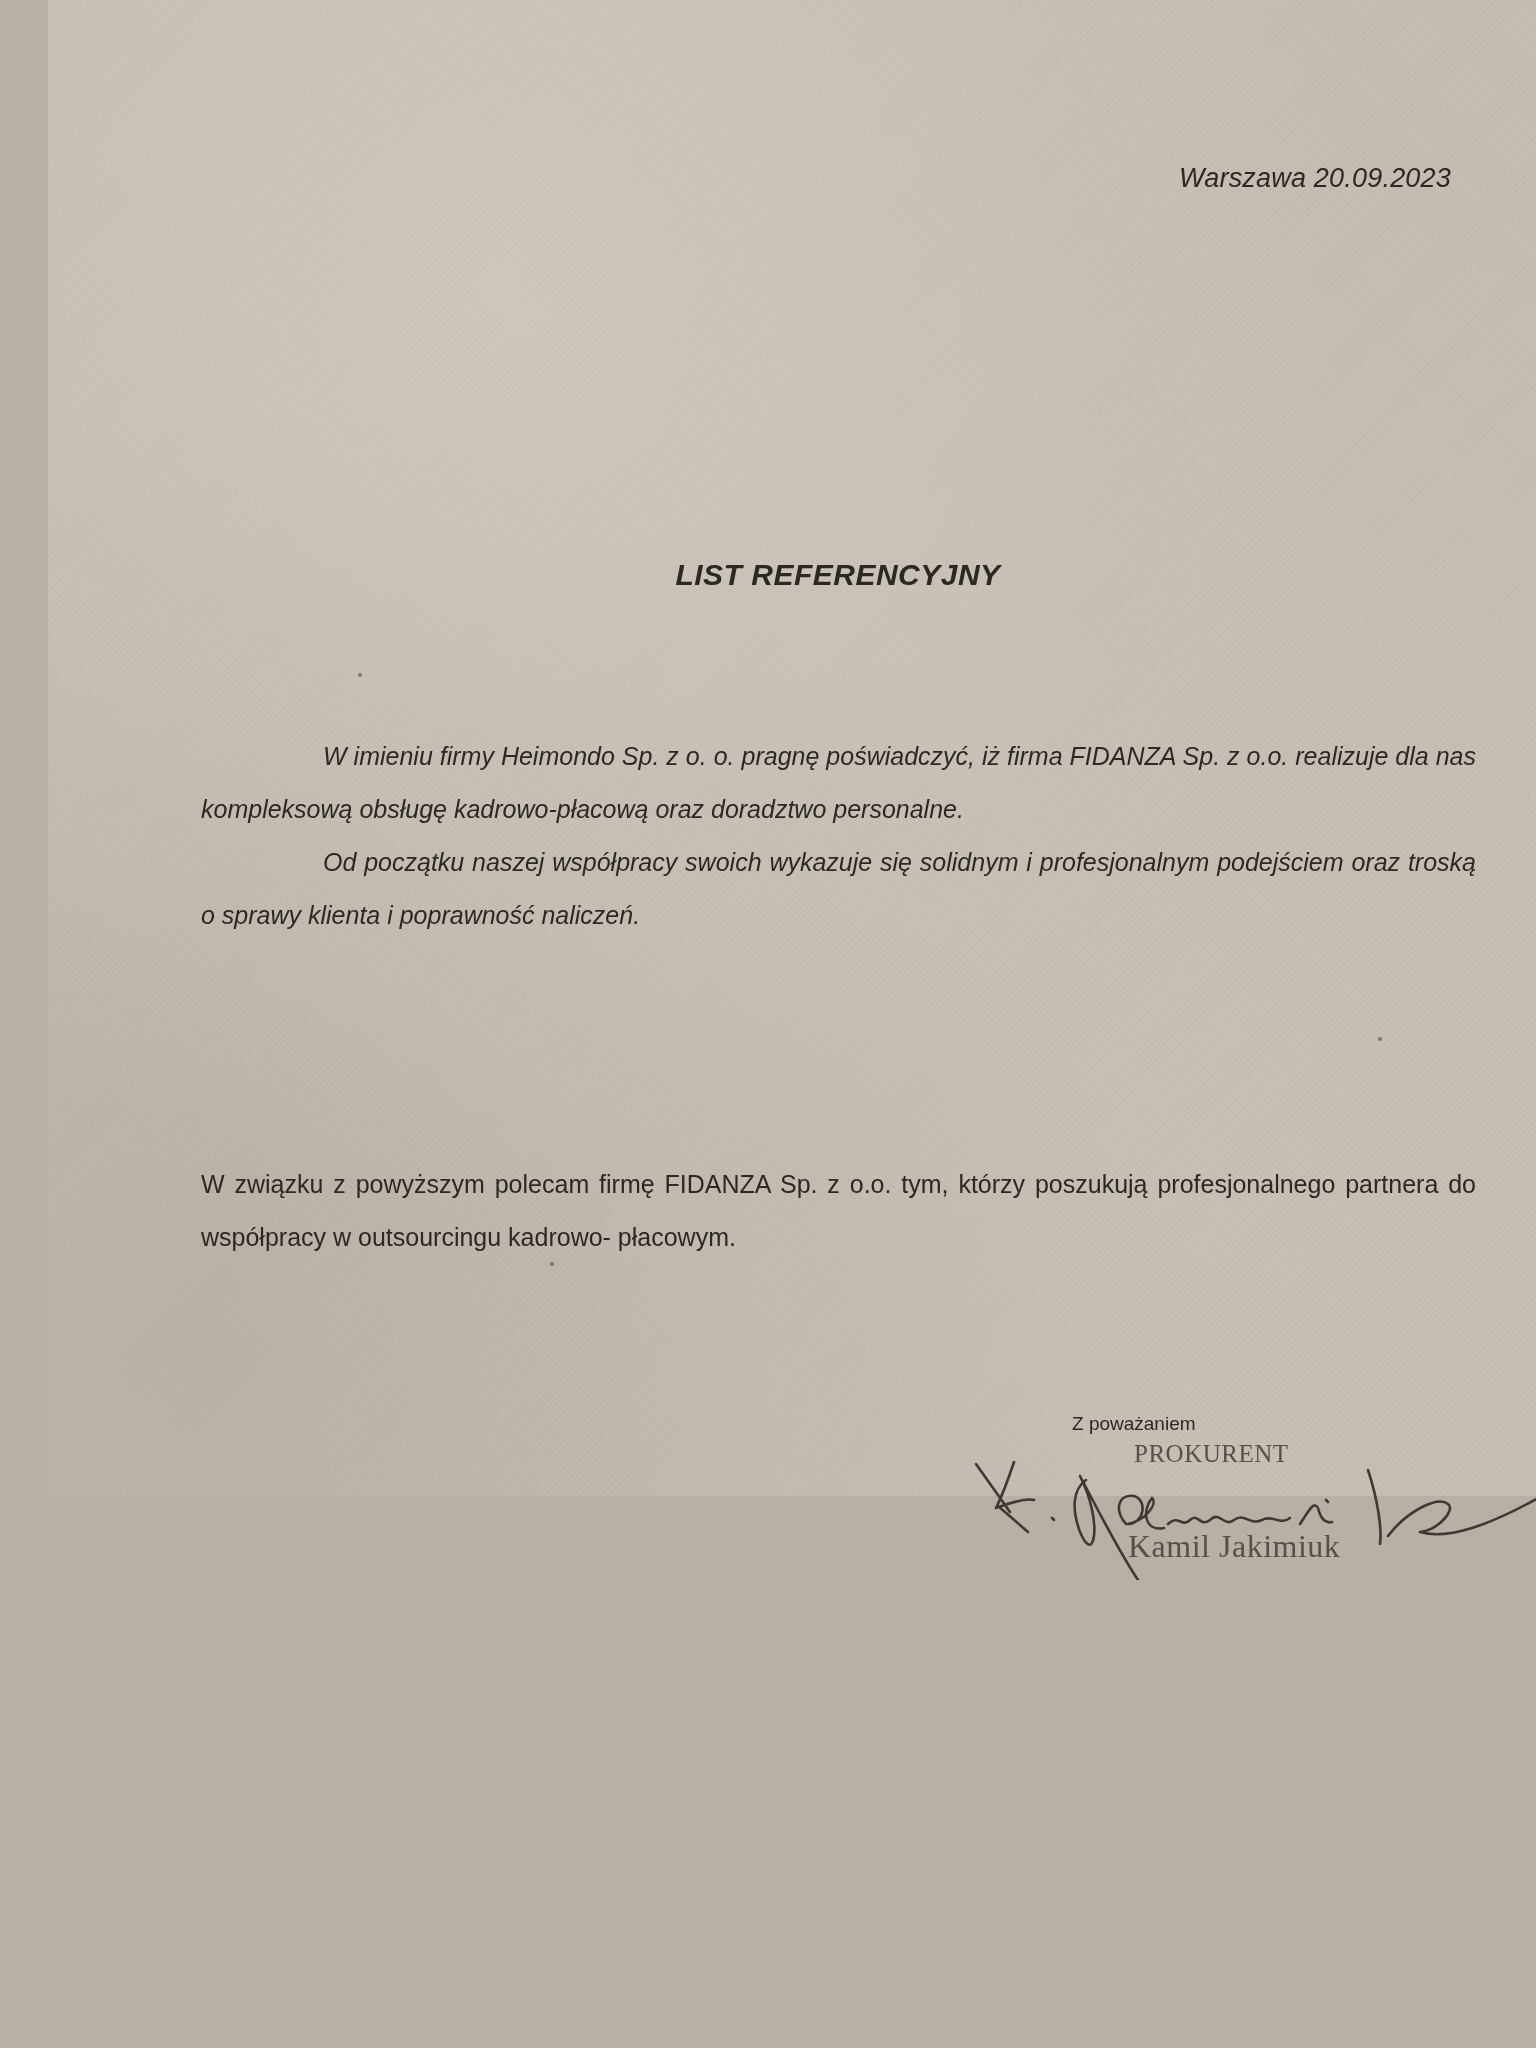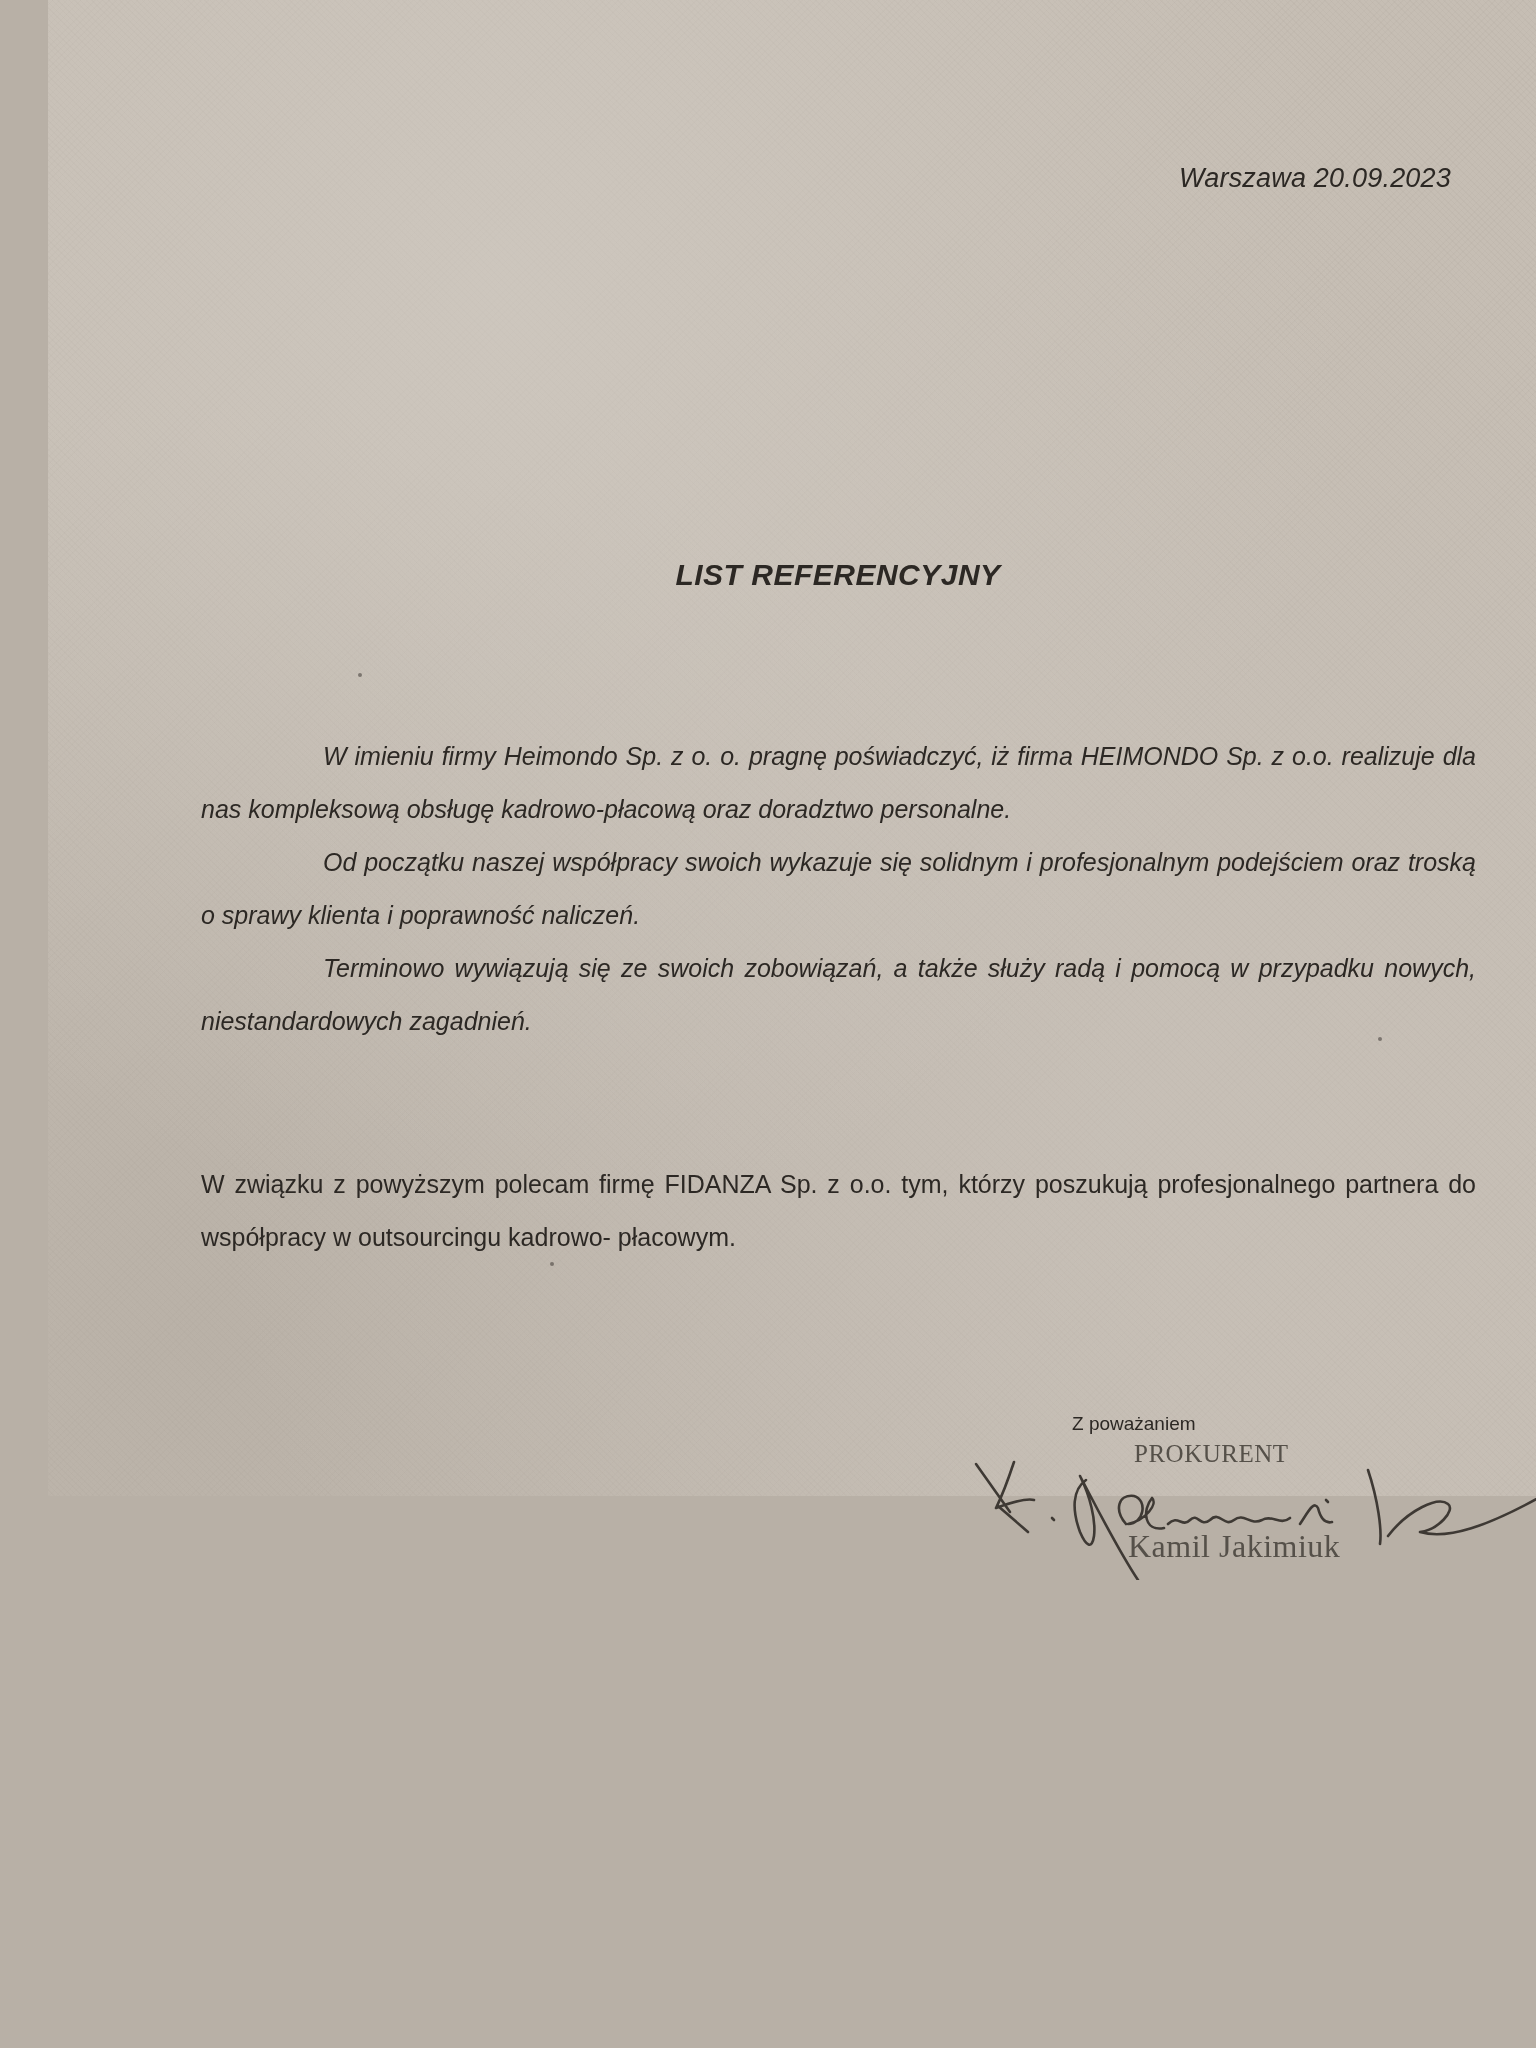--- a/index.html
+++ b/index.html
@@ -129,23 +129,22 @@
 <body>
 
 <div class="page">
 
   <div class="date">Warszawa 20.09.2023</div>
 
 
   <div class="title">LIST REFERENCYJNY</div>
 
   <div class="body-text">
-    <p class="para">W imieniu firmy Heimondo Sp. z o. o. pragnę poświadczyć, iż firma HEIMONDO Sp. z o.o. realizuje dla nas kompleksową obsługę kadrowo-płacową oraz doradztwo personalne.</p>
+    <p class="para">W imieniu firmy Heimondo Sp. z o. o. pragnę poświadczyć, iż firma FIDANZA Sp. z o.o. realizuje dla nas kompleksową obsługę kadrowo-płacową oraz doradztwo personalne.</p>
     <p class="para">Od początku naszej współpracy swoich wykazuje się solidnym i profesjonalnym podejściem oraz troską o sprawy klienta i poprawność naliczeń.</p>
-    <p class="para">Terminowo wywiązują się ze swoich zobowiązań, a także służy radą i pomocą w przypadku nowych, niestandardowych zagadnień.</p>
   </div>
 
   <p class="closing">W związku z powyższym polecam firmę FIDANZA Sp. z o.o. tym, którzy poszukują profesjonalnego partnera do współpracy w outsourcingu kadrowo- płacowym.</p>
 
   <div class="regards">Z poważaniem</div>
 
   <div class="stamp">
     <div class="role">PROKURENT</div>
     <div class="name">Kamil Jakimiuk</div>
   </div>

